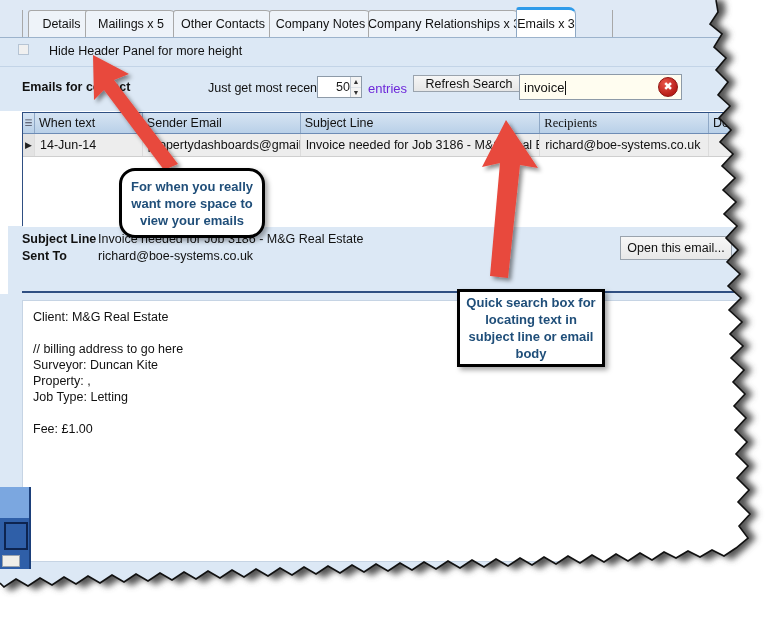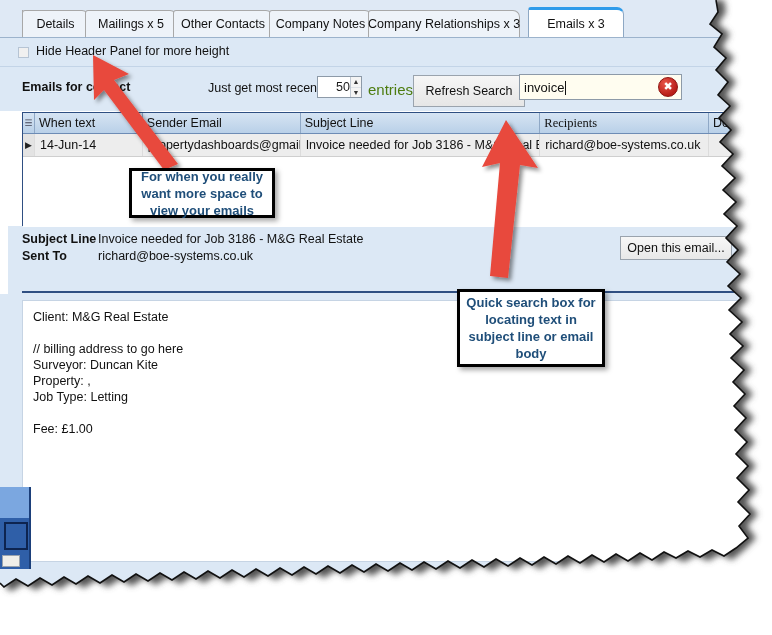--- a/index.html
+++ b/index.html
@@ -24,40 +24,40 @@
   .tab.active{background:#ffffff;border-color:#8ea8c4;height:30px;z-index:3;
               border-top:3px solid #2e9bea;}
   .tab .tlabel{position:relative;top:0px;}
   .tabstrip .leftcap{position:absolute;left:0;bottom:1px;width:22px;height:27px;
        border-right:1px solid #a8a8a8;background:#dfe9f5;}
   .tabstrip .rightfill{position:absolute;right:0;bottom:1px;width:160px;height:27px;
        border-left:1px solid #a8a8a8;background:#dfe9f5;}
 
   
   .headerband{position:absolute;left:0;top:38px;width:772px;height:28px;background:#dce8f5;}
-  .chkrow{position:absolute;left:18px;top:44px;display:flex;align-items:flex-end;gap:7px;}
+  .chkrow{position:absolute;left:18px;top:44px;display:flex;align-items:flex-start;gap:20px;}
   .chkbox{width:11px;height:11px;background:#f0f0f0;border:1px solid #b6c4d4;box-sizing:border-box;}
   .chklabel{font-size:12.5px;color:#111;}
 
   
   .toolband{position:absolute;left:0;top:66px;width:772px;height:44px;background:#dce8f5;
             border-top:1px solid #c3d4e7;}
   .toolband .inner{position:absolute;left:12px;top:0;width:748px;height:44px;}
   .sectitle{position:absolute;left:10px;top:13px;font-weight:bold;font-size:12.5px;color:#111;}
   .recentlbl{position:absolute;left:196px;top:14px;font-size:12.5px;color:#111;}
   .spin{position:absolute;left:305px;top:9px;width:45px;height:22px;background:#fff;
         border:1px solid #8d9aa8;box-sizing:border-box;display:flex;}
   .spin .val{flex:1;display:flex;align-items:center;padding-left:18px;font-size:12.5px;}
   .spin .arrows{width:14px;border-left:1px solid #c0c8d2;background:#f4f4f4;
                 display:flex;flex-direction:column;}
   .spin .arrows span{flex:1;display:flex;align-items:center;justify-content:center;
                      font-size:7px;line-height:1;color:#333;}
   .spin .arrows span:first-child{border-bottom:1px solid #dfe3e8;}
-  .entrieslbl{position:absolute;left:356px;top:14px;font-size:15px;color:#4d7c0f;}
-  .refreshbtn{position:absolute;left:401px;top:8px;width:112px;height:32px;
+  .entrieslbl{position:absolute;left:356px;top:14px;font-size:13px;color:#6d28d9;}
+  .refreshbtn{position:absolute;left:401px;top:8px;width:112px;height:17px;
               background:linear-gradient(#f6f6f6,#e6e6e6);border:1px solid #9aa3ad;
               box-sizing:border-box;display:flex;align-items:center;justify-content:center;
               font-size:12.5px;color:#111;}
   .searchwrap{position:absolute;left:507px;top:7px;width:163px;height:26px;
               background:#fffdf0;border:1px solid #8d9aa8;box-sizing:border-box;
               display:flex;align-items:center;}
   .searchwrap .sval{flex:1;padding-left:4px;font-size:13px;color:#111;position:relative;}
   .caret{display:inline-block;width:1px;height:14px;background:#111;vertical-align:-3px;margin-left:1px;}
   .clearbtn{width:20px;height:20px;margin-right:3px;border-radius:50%;
             background:radial-gradient(circle at 35% 30%,#e8564a,#b81d17 70%);
@@ -164,36 +164,36 @@
            L36,590 L24,583 L12,591 L6,588 Z"></path>
 </svg>
 
 <div id="app">
 
   <div class="leftstripe"></div>
 
   <div class="tabstrip">
     <div class="leftcap"></div>
     <div class="rightfill" style="left:612px;right:auto;width:160px;"></div>
-    <div class="tab" style="left:22px;width:67px;margin-top:39px;">
+    <div class="tab" style="left:28px;width:67px;margin-top:39px;">
       <span class="tlabel">Details</span>
     </div>
     <div class="tab" style="left:85px;width:92px;">
       <span class="tlabel">Mailings x 5</span>
     </div>
     <div class="tab" style="left:173px;width:100px;">
       <span class="tlabel">Other Contacts</span>
     </div>
     <div class="tab" style="left:269px;width:103px;">
       <span class="tlabel">Company Notes</span>
     </div>
     <div class="tab" style="left:368px;width:152px;">
       <span class="tlabel">Company Relationships x 3</span>
     </div>
-    <div class="tab active" style="left:516px;width:96px;margin-left:12px;">
+    <div class="tab active" style="left:516px;width:60px;">
       <span class="tlabel">Emails x 3</span>
     </div>
     <div class="baseline"></div>
   </div>
 
   <div class="headerband"></div>
   <div class="chkrow">
     <span class="chkbox"></span>
     <span class="chklabel">Hide Header Panel for more height</span>
   </div>
@@ -320,19 +320,19 @@
     <path d="M11,3 L47,22 L32,28 L96,112 L82,118 L22,38 L12,48 Z"></path>
   </g>
 </svg>
 
 <svg class="arrow" style="left:462px;top:118px;width:86px;height:172px;" viewBox="0 0 86 172">
   <g filter="url(#ash)" fill="#e8483c">
     <path d="M44,2 L76,50 L58,47 L46,160 L28,158 L38,45 L20,49 Z"></path>
   </g>
 </svg>
 
-<div class="callout" style="left:129px;top:168px;width:146px;height:50px;">
+<div class="callout" style="left:119px;top:168px;width:146px;height:70px;border-radius:16px;">
   <span>For when you really want more space to view your emails</span>
 </div>
 
 <div class="callout" style="left:457px;top:289px;width:148px;height:78px;">
   <span>Quick search box for locating text in subject line or email body</span>
 </div>
 
 </body></html>

